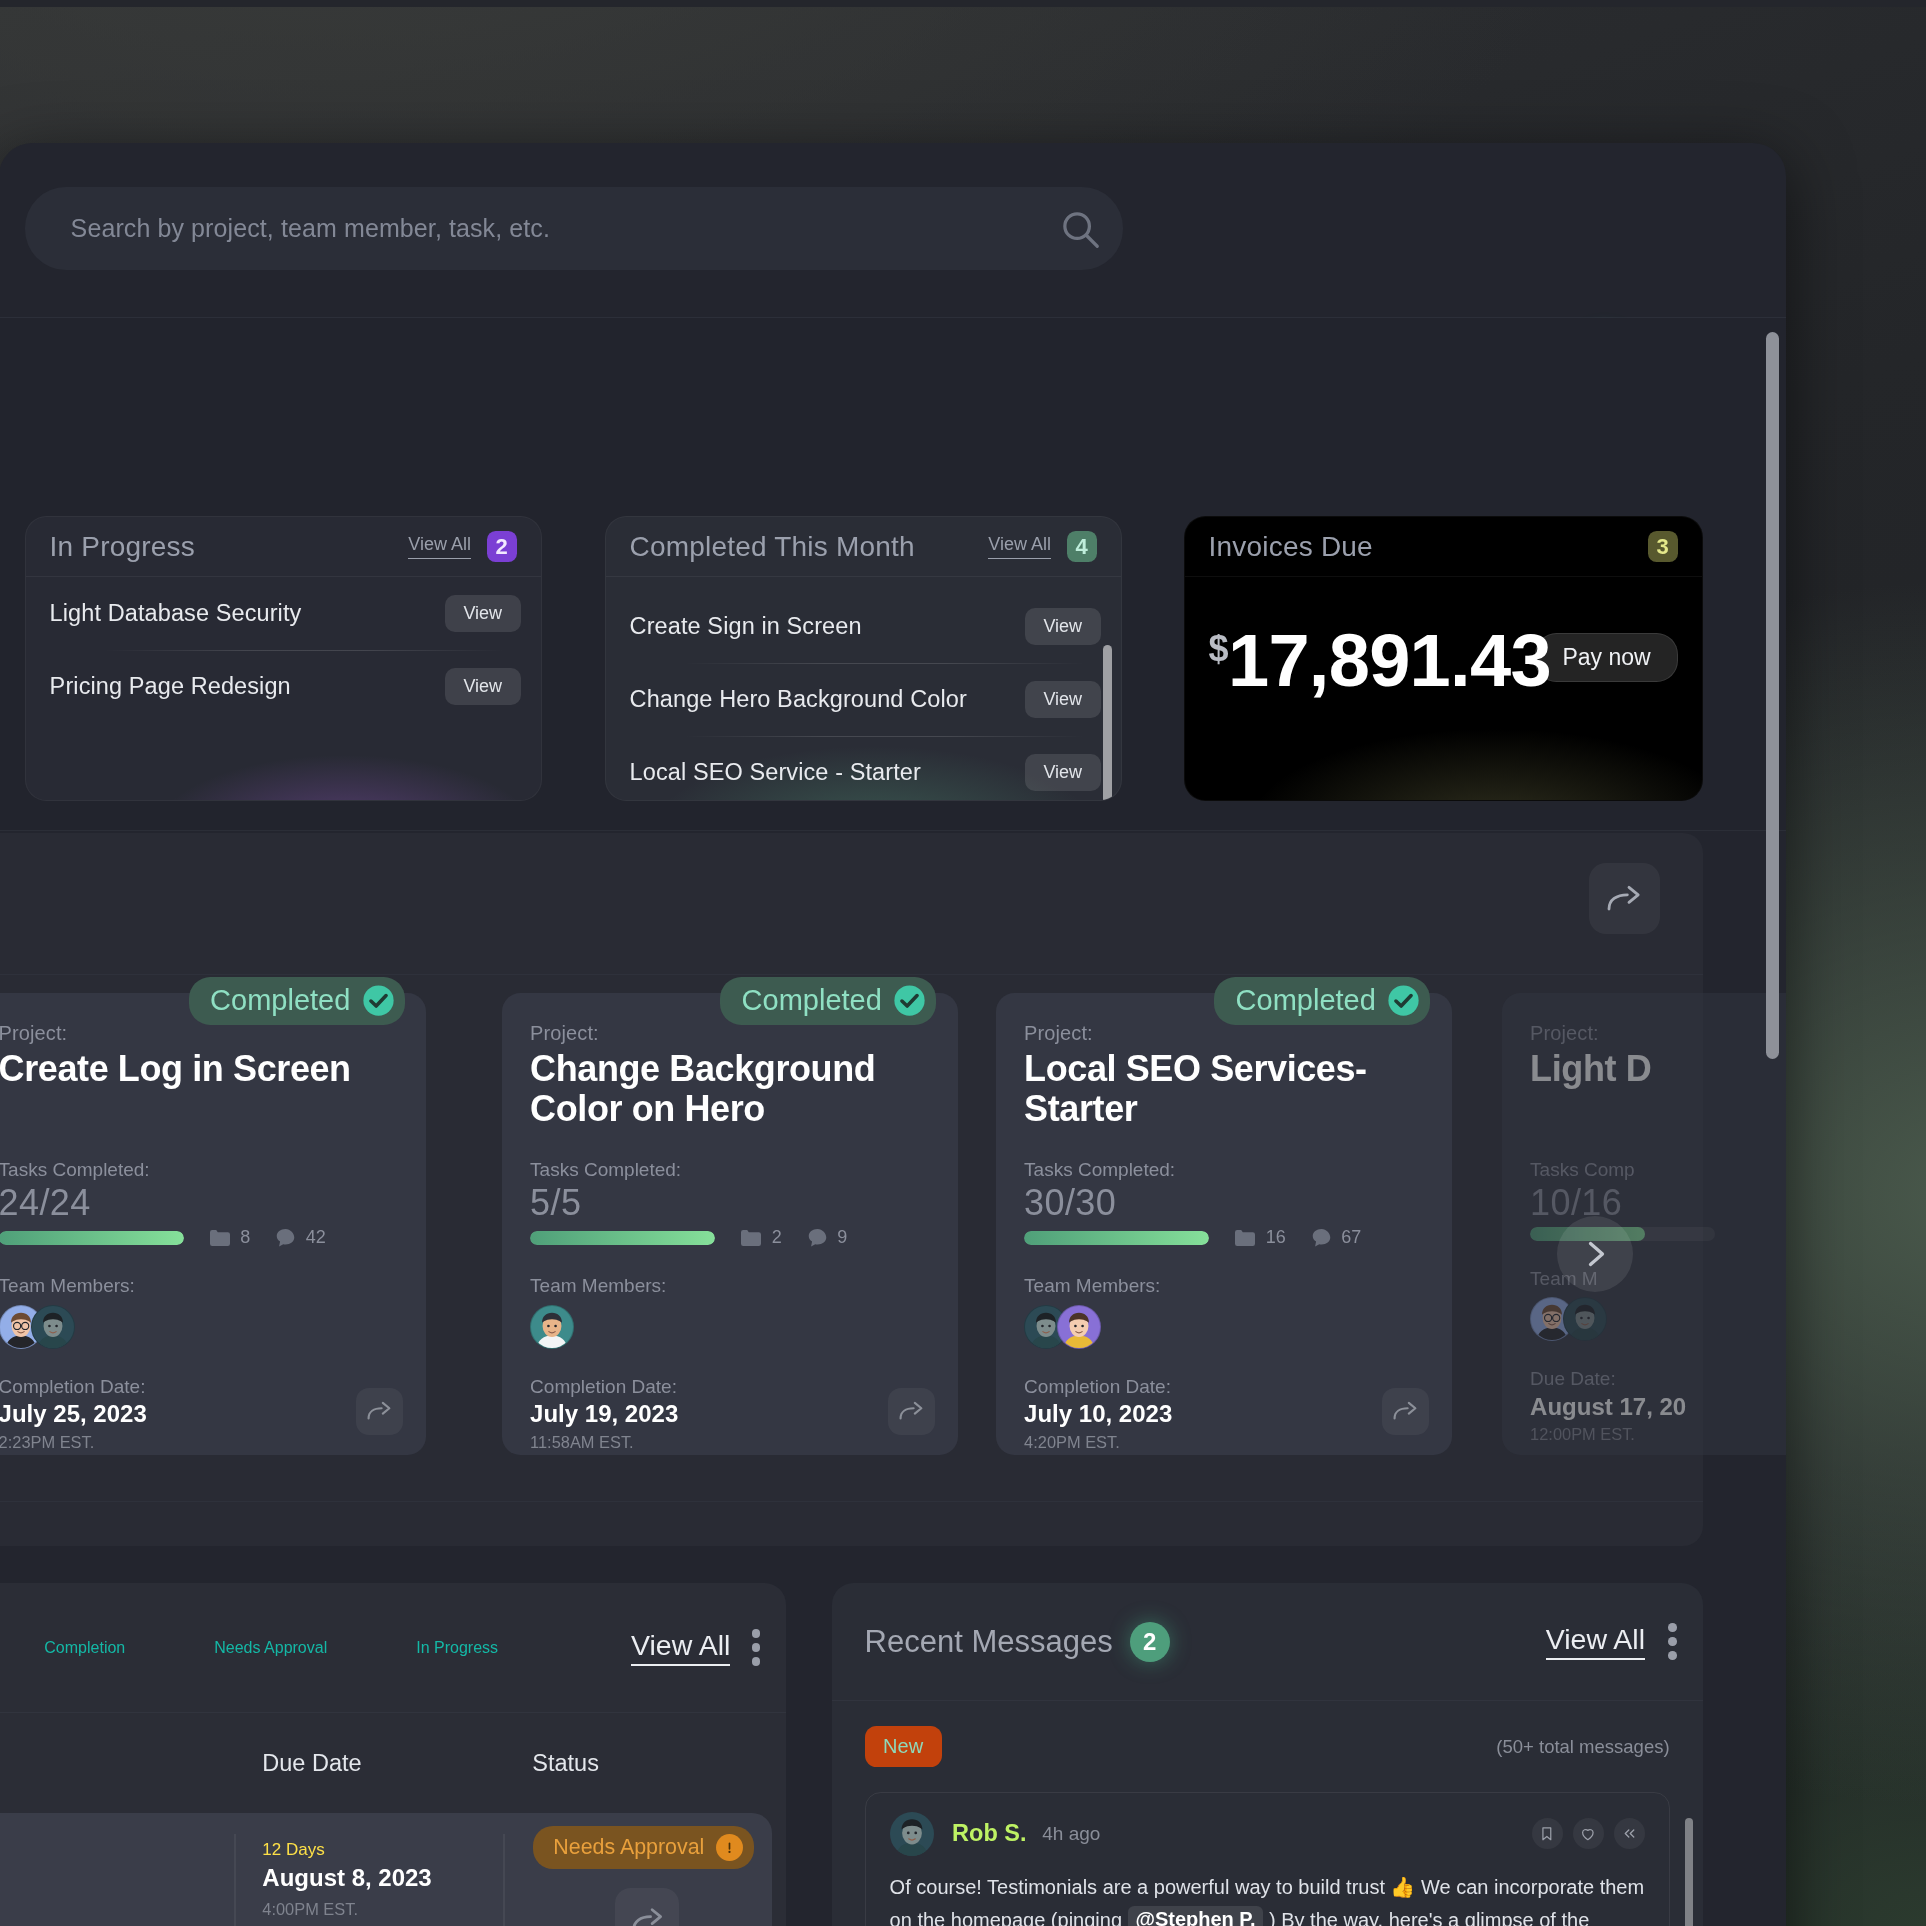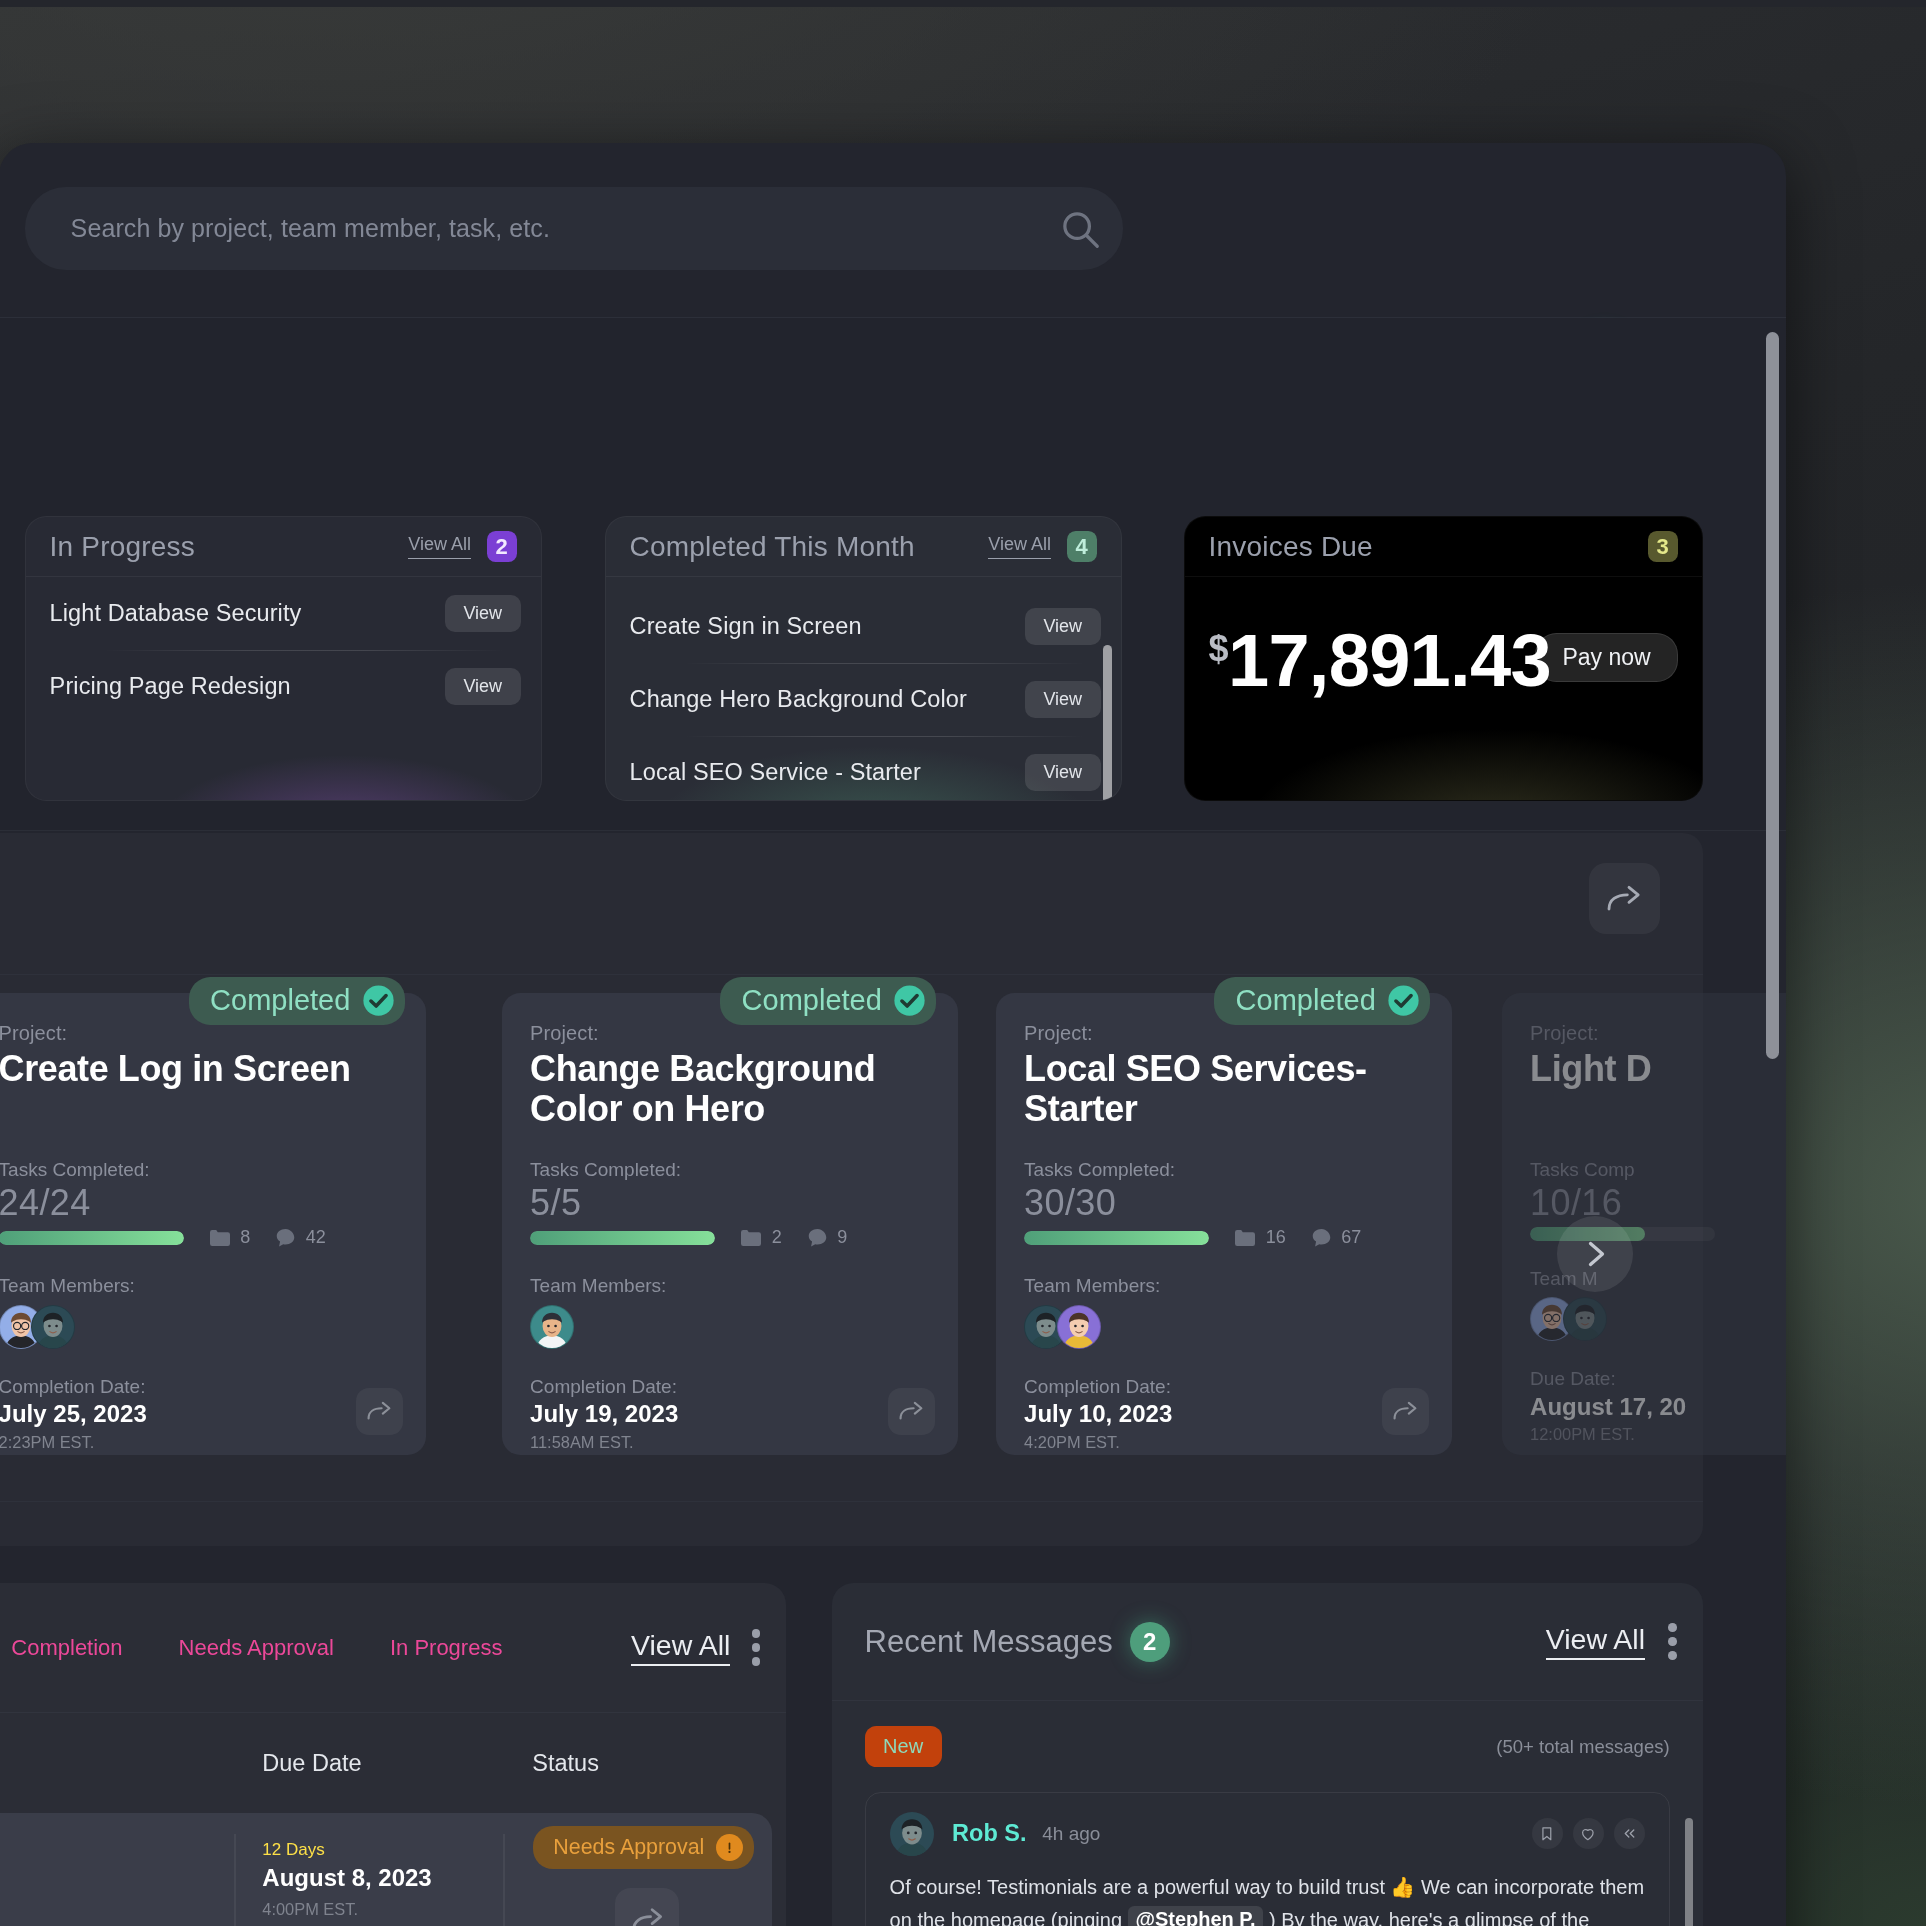--- a/index.html
+++ b/index.html
@@ -272,21 +272,21 @@
   }
 
   
   #table-panel {
     position: absolute; left: -14.3px; top: 1440px;
     width: 802px; height: 442px;
     background: #2b2d36;
     border-radius: 0 21.4px 21.4px 0;
   }
   #tp-head { height: 130px; display:flex; align-items:center; padding: 0 0 0 27px; border-bottom: 1.4px solid #31343e; }
-  .tp-tab { font-size: 22px; color: #ec4899; margin-right: 56px; cursor: pointer; }
+  .tp-tab { font-size: 16px; color: #14b8a6; margin-right: 56px; cursor: pointer; margin-left: 33px; }
   #tp-viewall {
     margin-left: auto; margin-right: 21.4px;
     font-size: 28.5px; color: #eceef2;
     border-bottom: 2.1px solid #eceef2; padding-bottom: 2.9px; cursor: pointer;
   }
   .kebab { width: 8.6px; margin-right: 26px; cursor: pointer; display:flex; flex-direction: column; gap: 5.7px; }
   .kebab i { width: 8.6px; height: 8.6px; border-radius: 50%; background: #9a9ea9; display:block; }
   #tp-colhead { height: 100px; position: relative; }
   .colname { position: absolute; top: 37px; font-size: 23.5px; color: #e4e7ec; }
 
@@ -336,21 +336,21 @@
   #mp-total { margin-left: auto; font-size: 18.5px; color: #8a8e99; }
   .msg {
     margin: 0 33px 21.4px 33px;
     border: 0.7px solid rgba(255,255,255,.07);
     border-radius: 15.7px;
     padding: 18.5px 24px 21.4px 24px;
     position: relative;
   }
   .msg-top { display:flex; align-items: center; }
   .msg-av { width: 44px; height: 44px; border-radius: 50%; overflow:hidden; position:relative; flex: none; }
-  .msg-name { font-size: 23.5px; color: #5eead4; font-weight: bold; margin-left: 18.5px; }
+  .msg-name { font-size: 23.5px; color: #bef264; font-weight: bold; margin-left: 18.5px; }
   .msg-time { font-size: 19px; color: #8a8e99; margin-left: 15.7px; }
   .msg-actions { margin-left: auto; display:flex; gap: 10px; }
   .msg-act {
     width: 31px; height: 31px; border-radius: 50%;
     background: rgba(255,255,255,.055);
     display:flex; align-items:center; justify-content:center; cursor:pointer;
   }
   .msg-body { font-size: 20px; color: #dfe2e8; line-height: 1.62; margin-top: 15.7px; }
   .mention {
     background: rgba(255,255,255,.1); border-radius: 6.4px;

